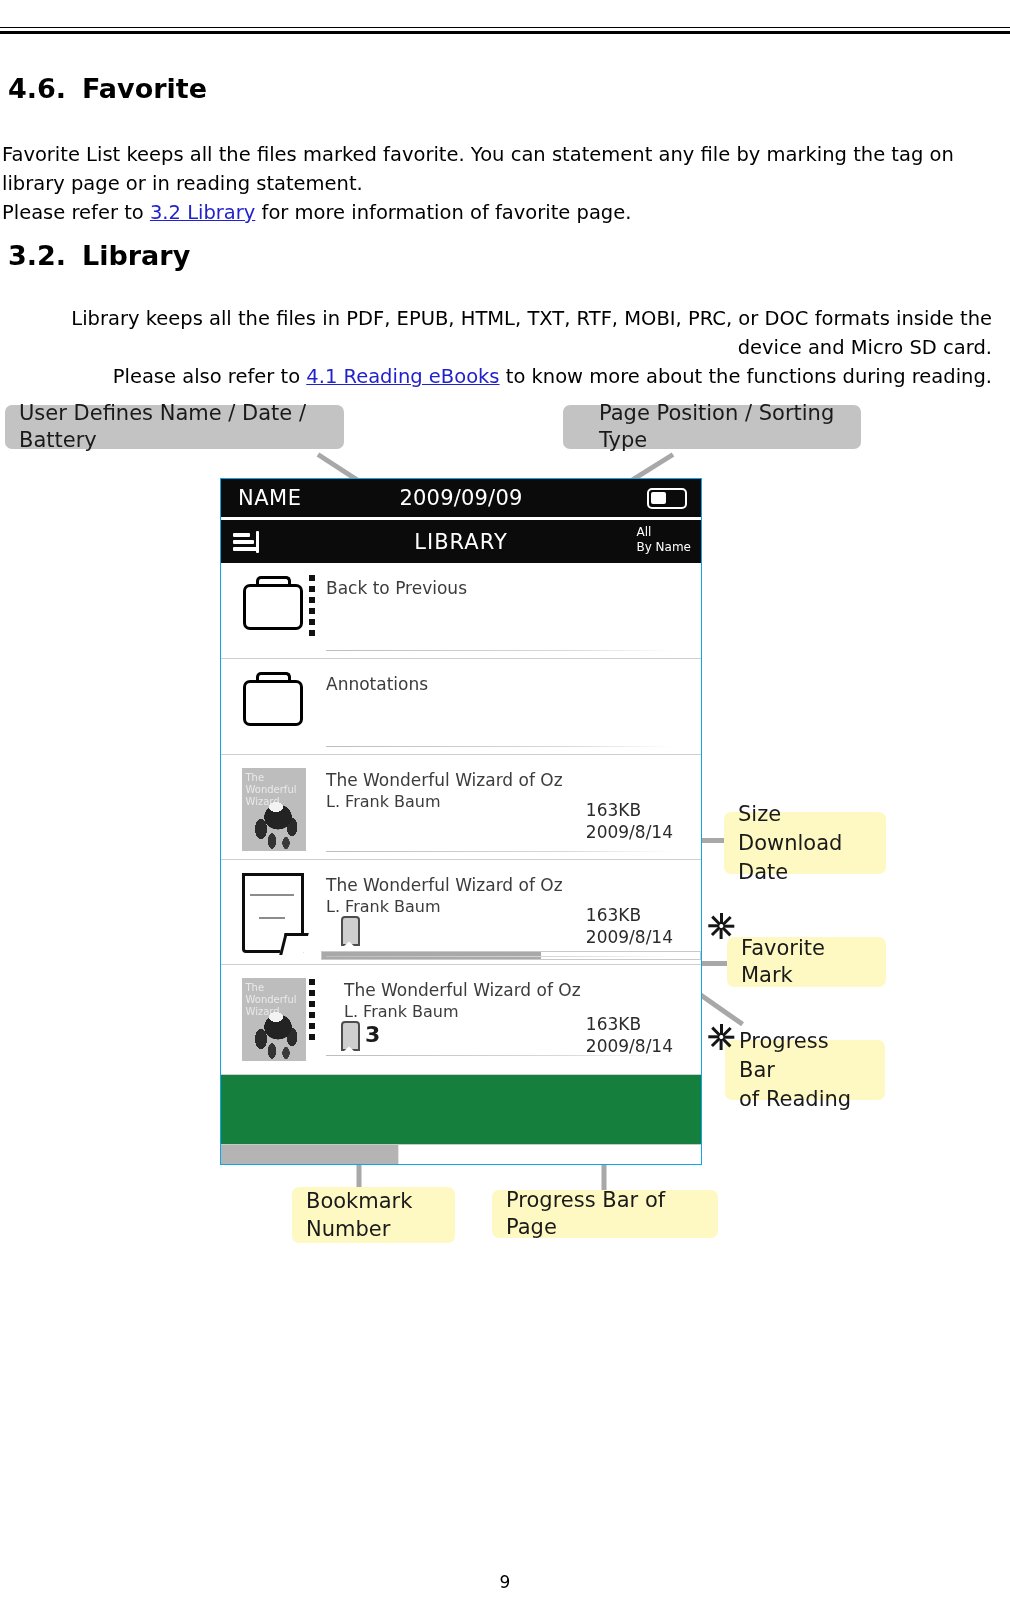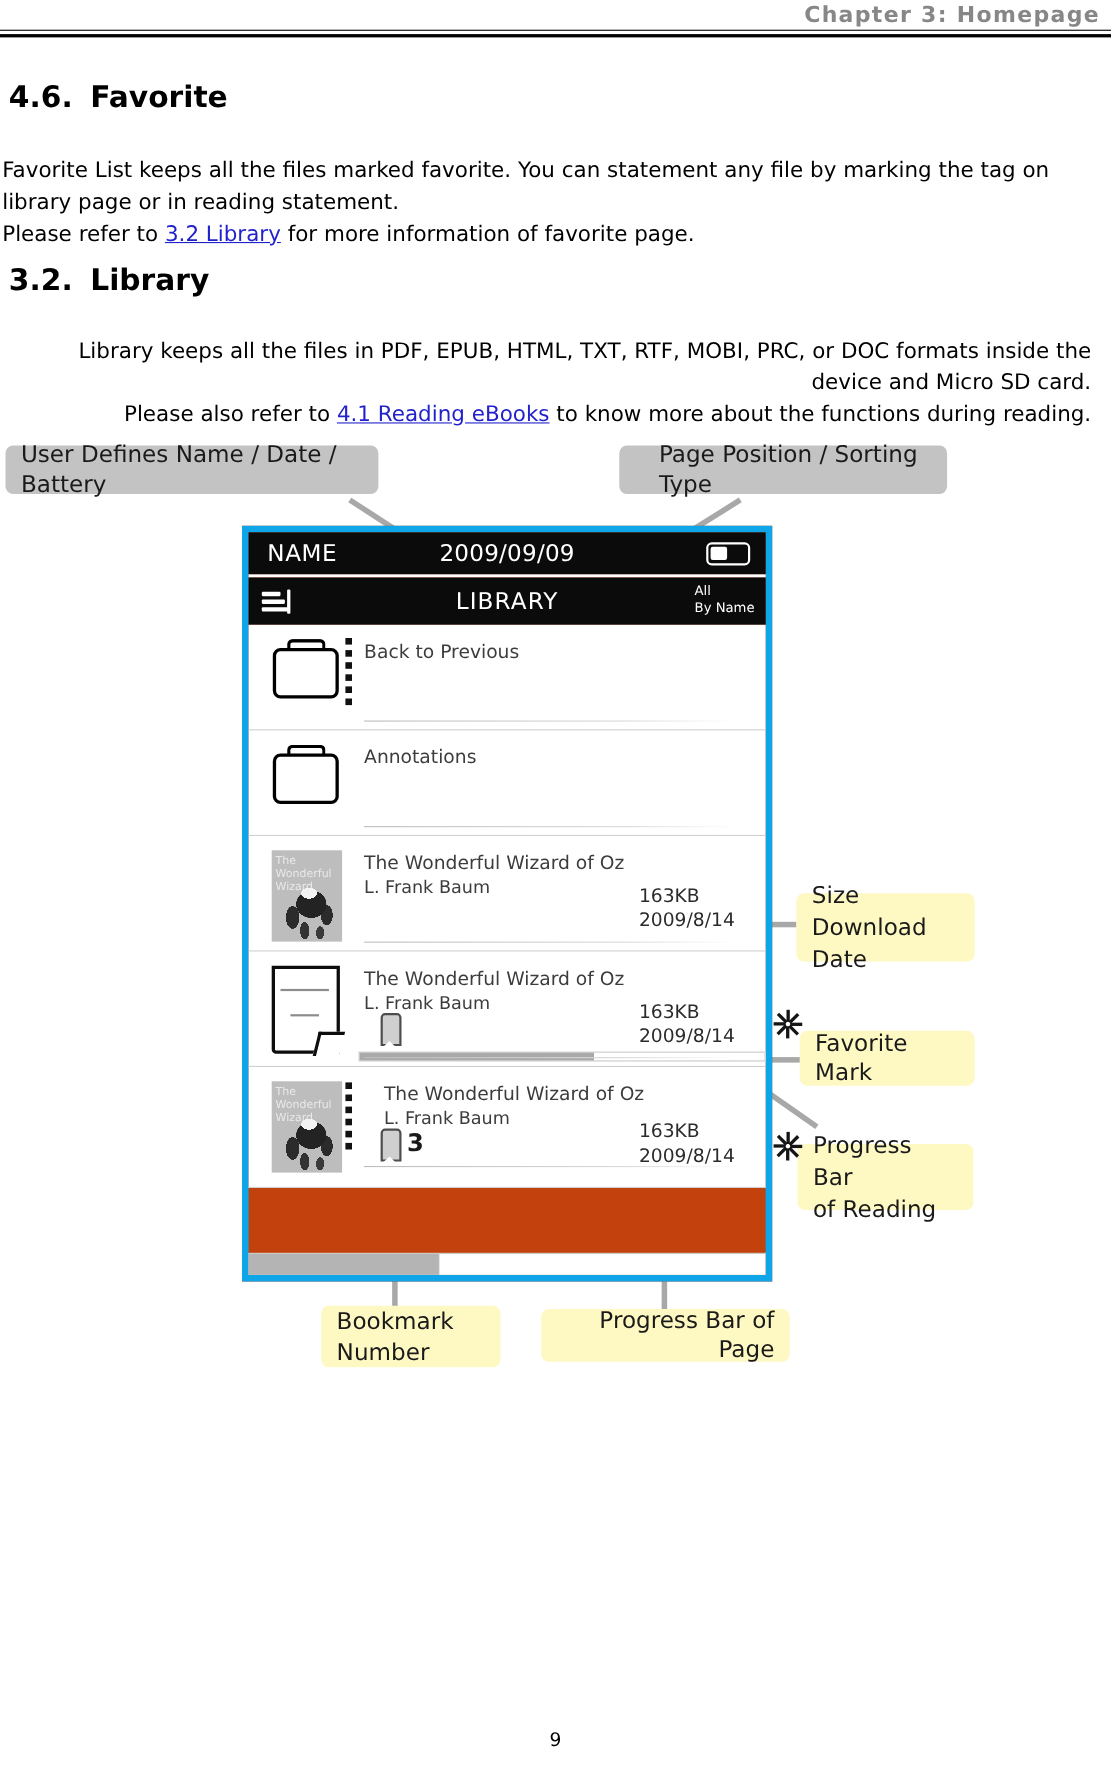--- a/index.html
+++ b/index.html
@@ -81,22 +81,22 @@
     position: absolute;
     background: #a8a8a8;
     transform-origin: 0 50%;
   }
 
   
   .device {
     position: absolute;
     left: 220px; top: 478px;
     width: 482px; height: 687px;
-    border: 6px solid #0ea5e9;
-    background: #c2410c;
+    border: 1px solid #0ea5e9;
+    background: #15803d;
   }
   .dev-topbar {
     position: relative;
     height: 38px; background: #0b0b0b;
     display: flex; align-items: center;
     color: #fff;
   }
   .dev-topbar .nm {
     font-size: 21px; font-weight: 500; letter-spacing: .5px;
     margin-left: 17px;
@@ -289,23 +289,20 @@
   .pagenum {
     position: absolute; left: 0; right: 0; top: 1572px;
     text-align: center; font-size: 17px; color: #000;
   }
 </style>
 </head>
 <body>
 
 <div class="page">
 
-  <div class="doc-header">
-    <span class="ch-title">Chapter 3: Homepage</span>
-  </div>
   <div class="header-rule-thin"></div>
   <div class="header-rule-thick"></div>
 
   <div class="content">
 
     <h2 class="section" style="left:8px; top:73px;">
       <span class="num">4.6.</span><span>Favorite</span>
     </h2>
 
     <p class="para" style="left:2px; top:140px;">
@@ -355,21 +352,21 @@
     <div class="callout dark" style="left:725px; top:1040px; width:160px; height:60px; line-height:29px;">
       <span>Progress Bar
 of Reading</span>
     </div>
 
     <div class="callout dark" style="left:292px; top:1187px; width:163px; height:56px; line-height:28px;">
       <span>Bookmark
 Number</span>
     </div>
 
-    <div class="callout dark" style="left:492px; top:1190px; width:226px; height:48px;text-align:right;">
+    <div class="callout dark" style="left:492px; top:1190px; width:226px; height:48px;">
       <span>Progress Bar of Page</span>
     </div>
 
     <div class="device">
 
       <div class="dev-topbar">
         <span class="nm">NAME</span>
         <span class="dt">2009/09/09</span>
         <span class="battery"></span>
       </div>

